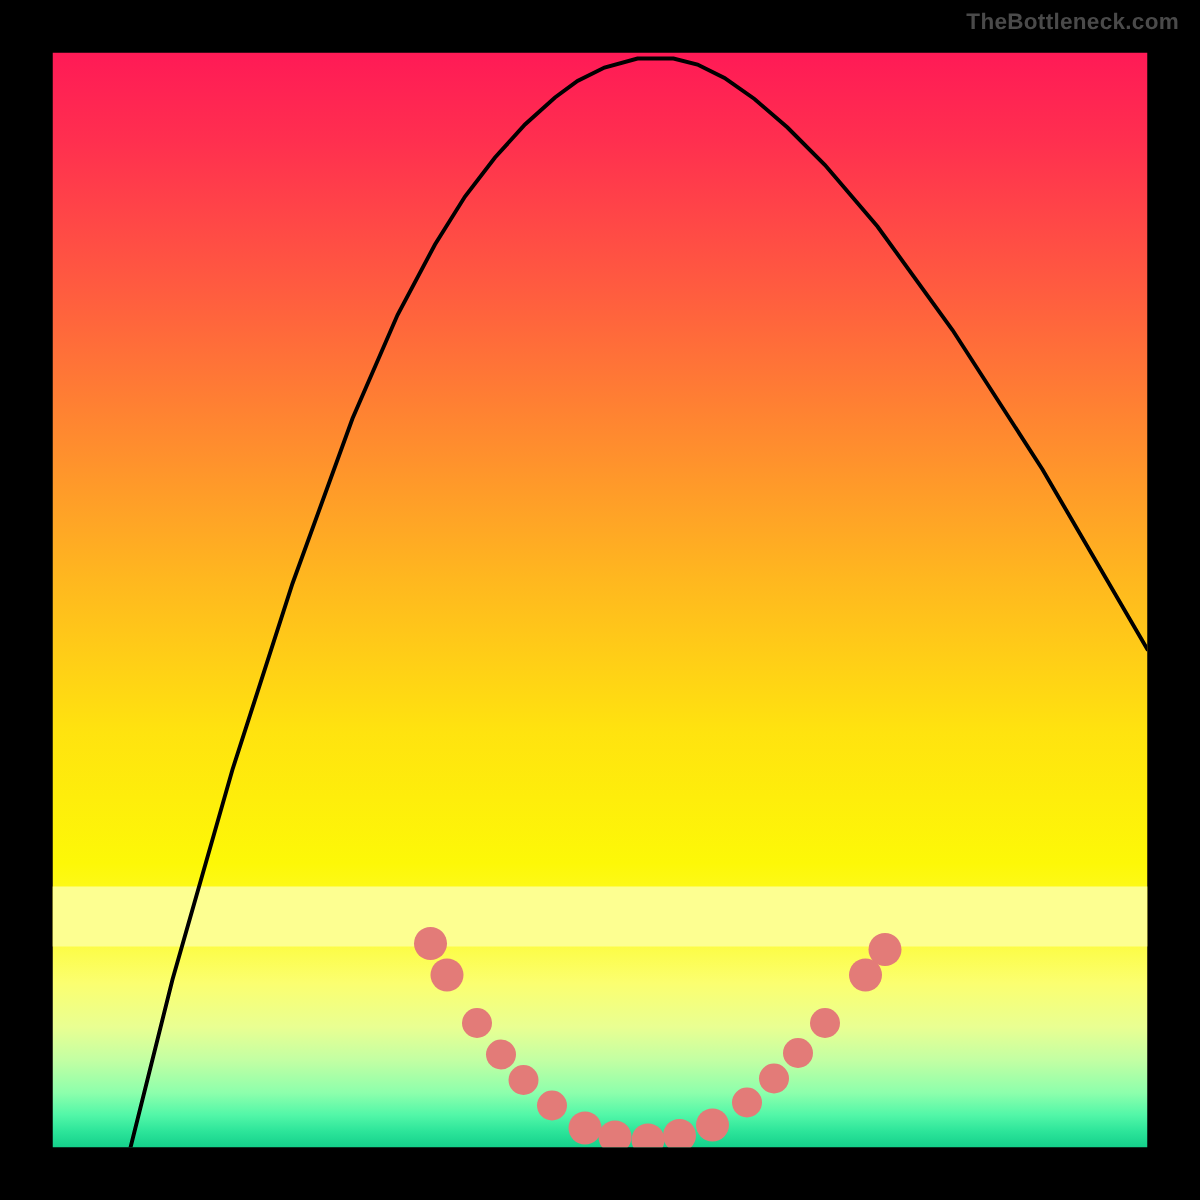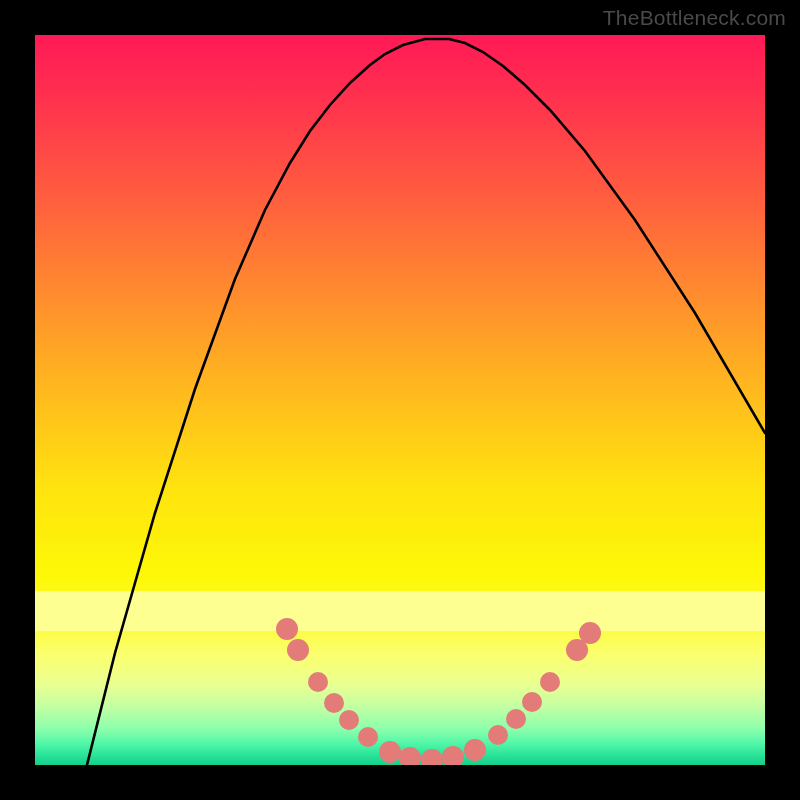--- a/index.html
+++ b/index.html
@@ -57,22 +57,22 @@
   }
   svg.curve {
     position: absolute;
     inset: 0;
   }
   .watermark {
     position: absolute;
     top: 6px;
     right: 14px;
     color: #4a4a4a;
-    font-size: 21px;
-    font-weight: 400;
+    font-size: 15px;
+    font-weight: 700;
     letter-spacing: 0.2px;
     user-select: none;
   }
 </style>
 </head>
 <body>
 
 <div class="frame">
 
   <div class="plot-area">

